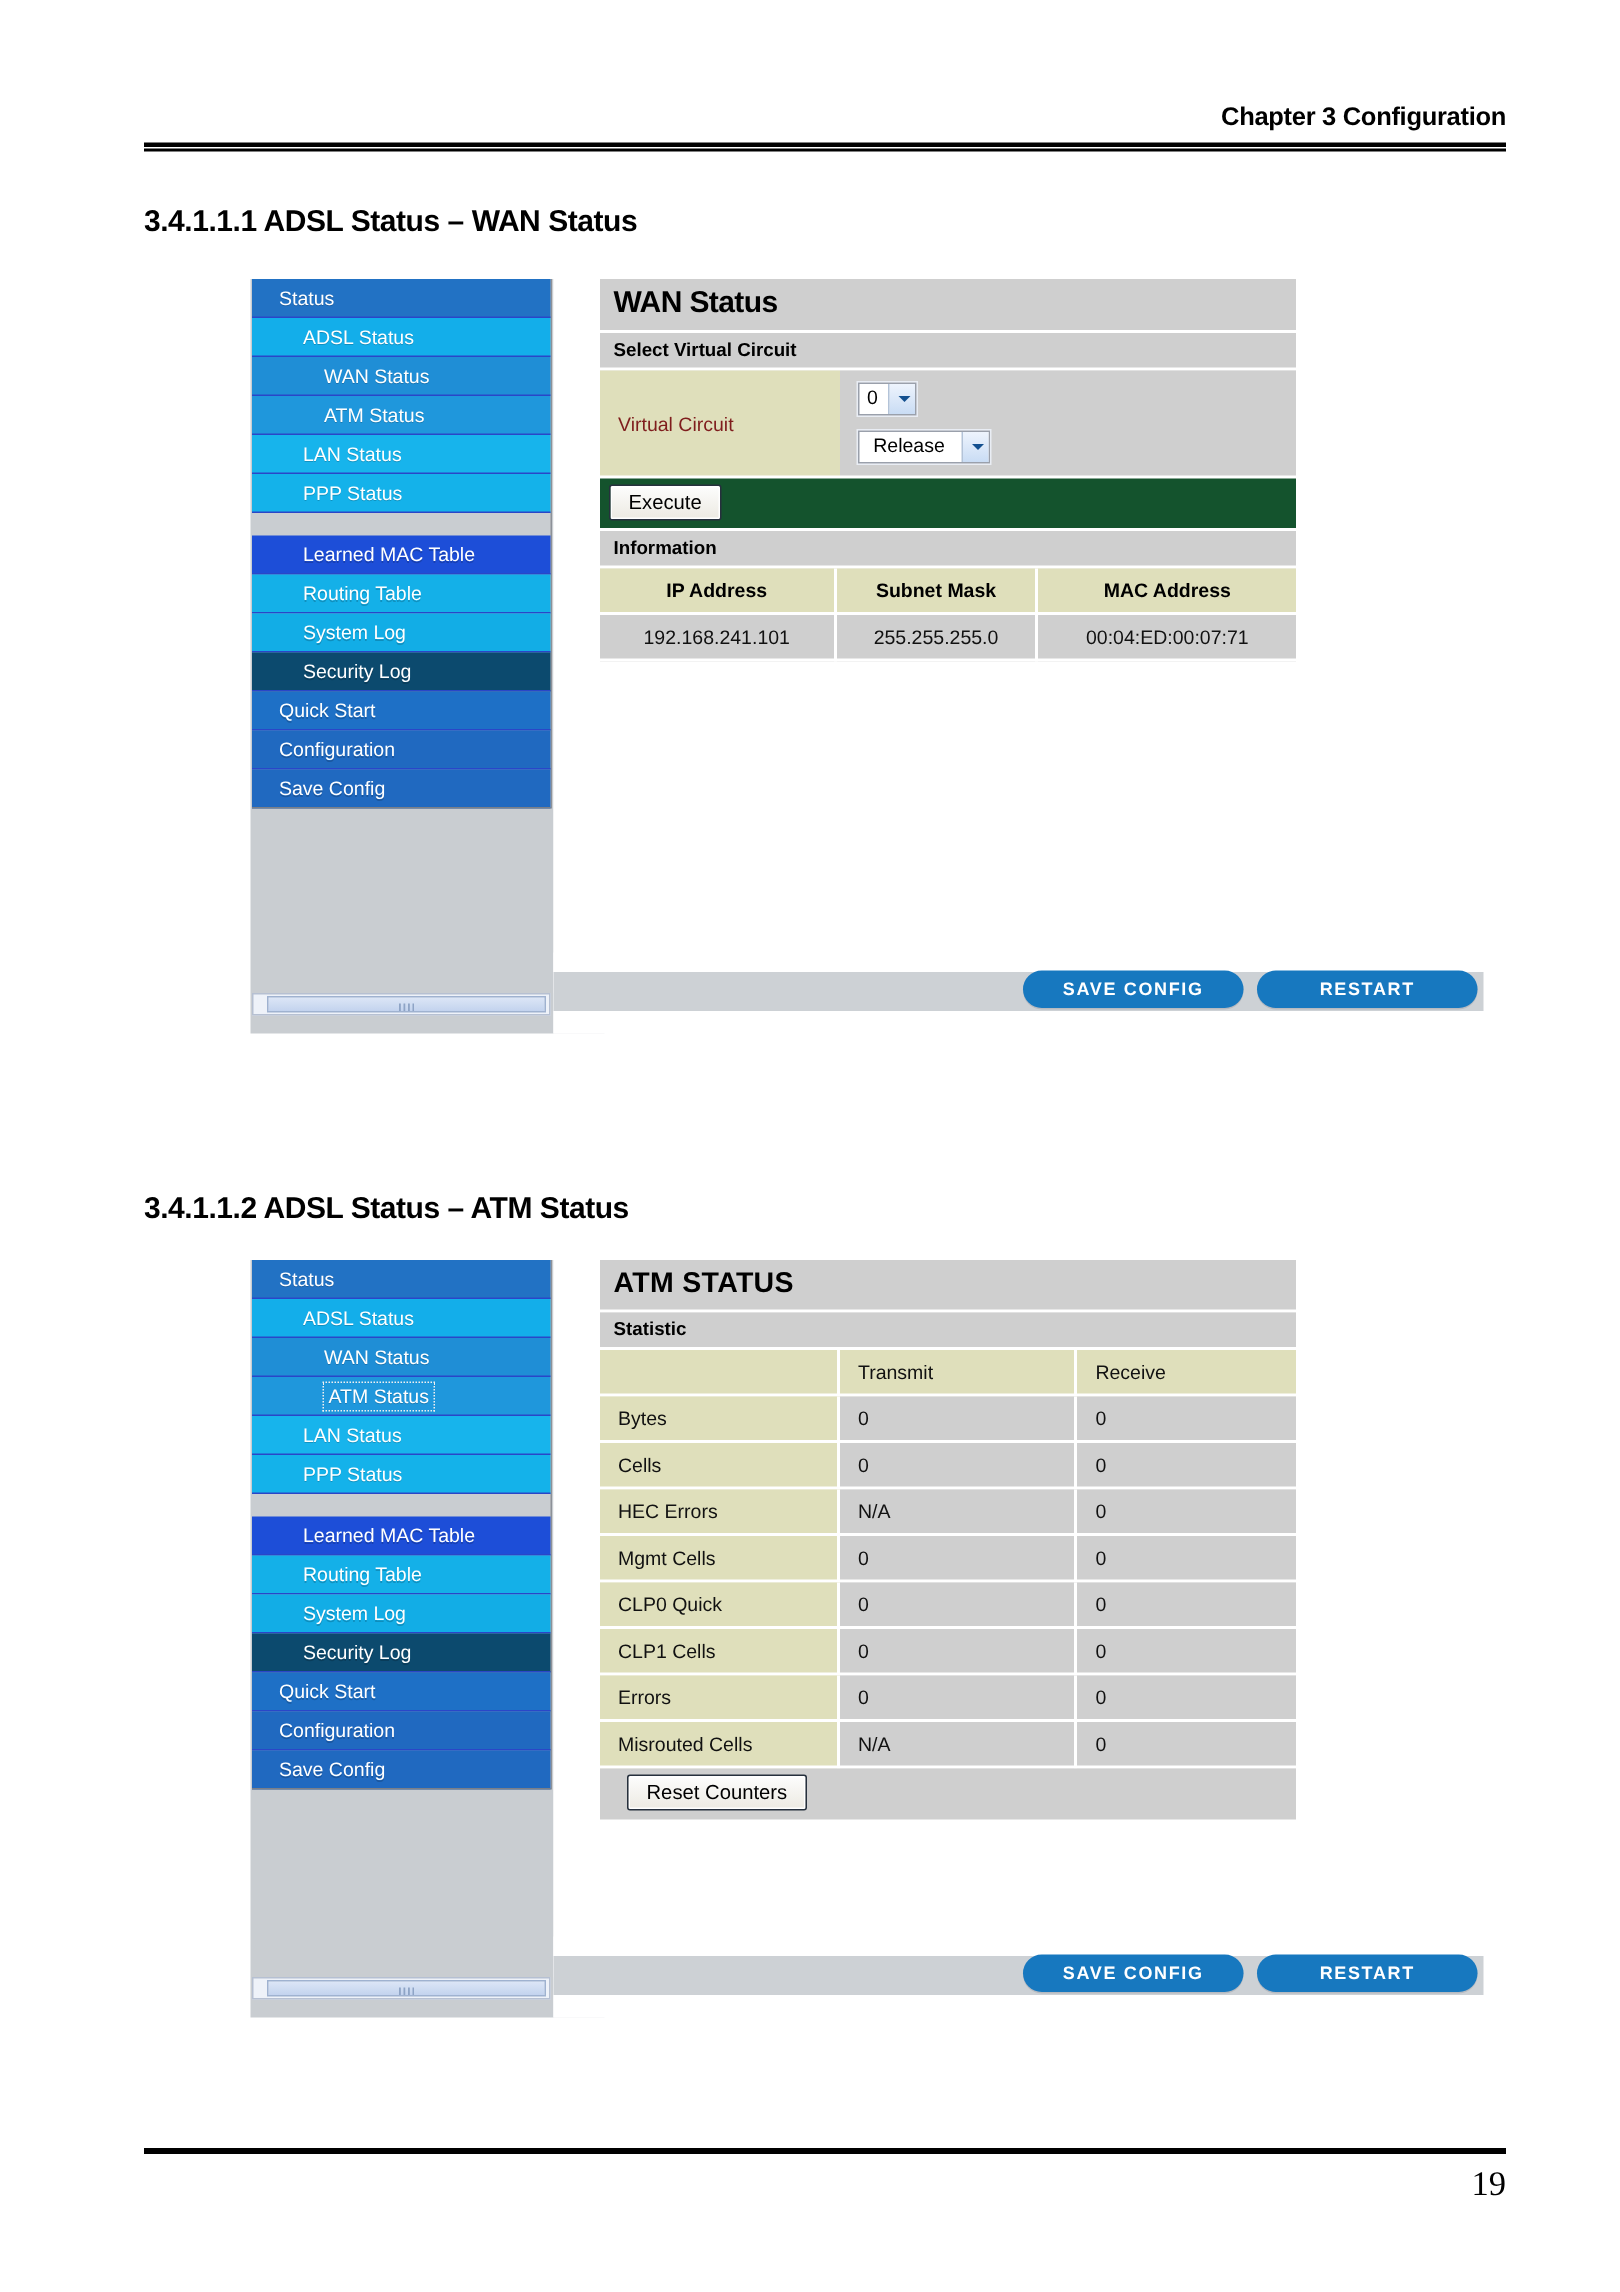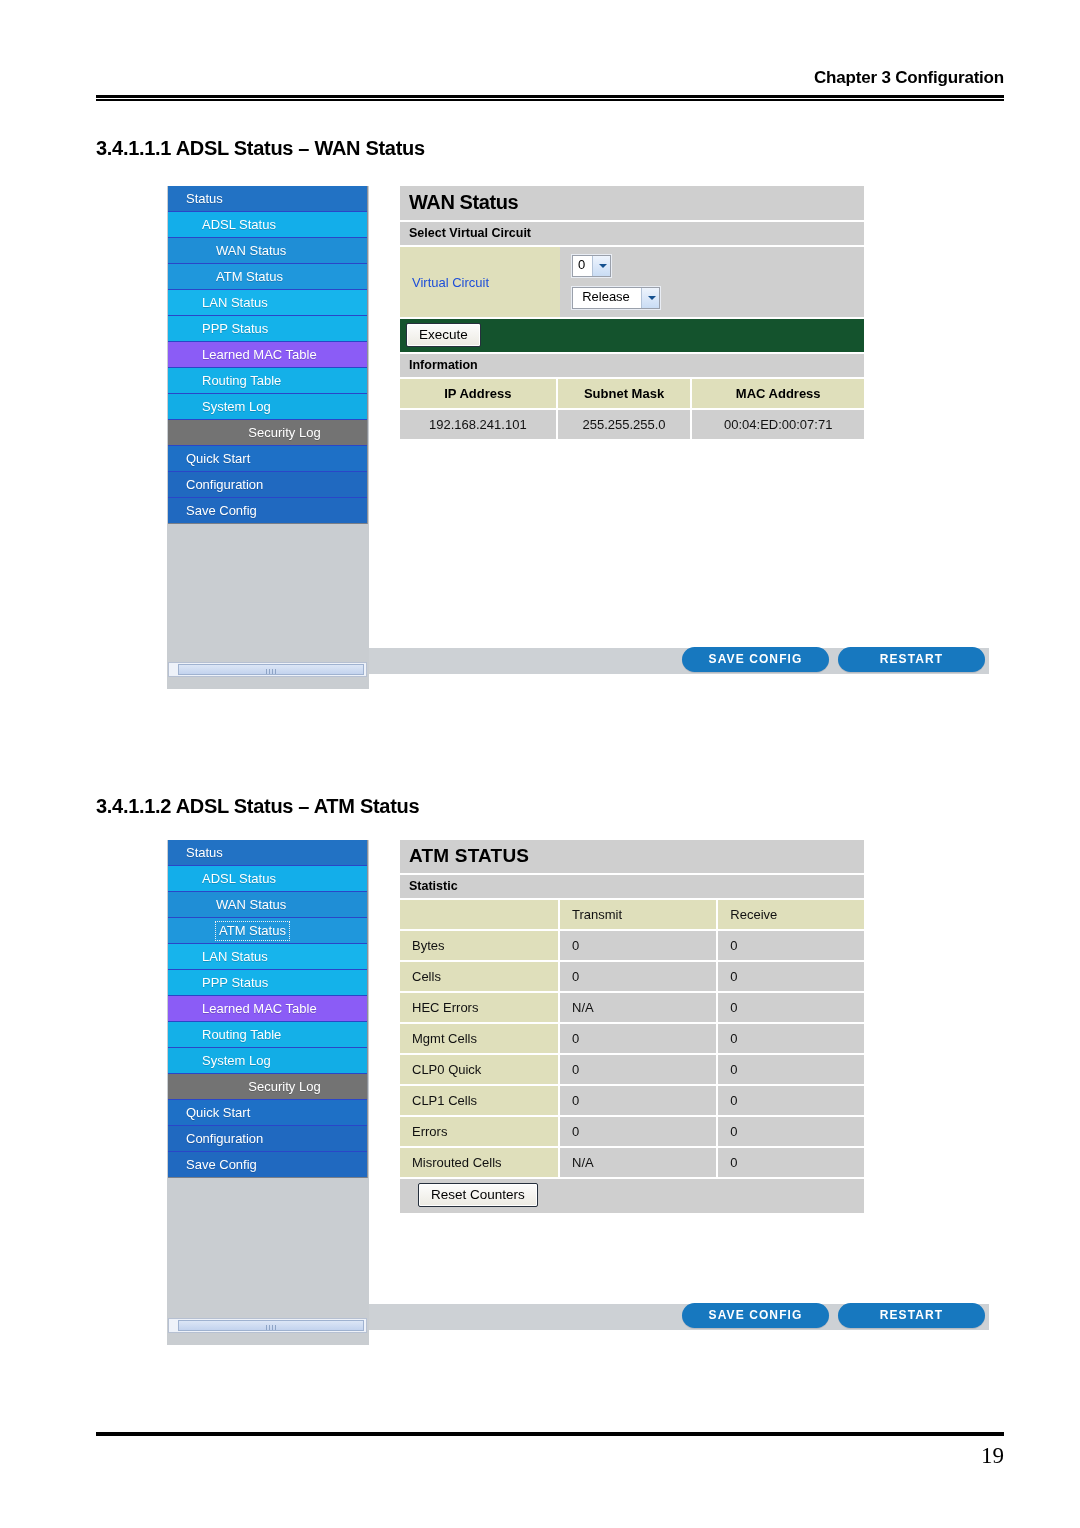--- a/index.html
+++ b/index.html
@@ -113,24 +113,24 @@
   .menu-item.lvl0 { padding-left: 18px; }
   .menu-item.lvl1 { padding-left: 34px; }
   .menu-item.lvl2 { padding-left: 48px; }
 
   .mi-status      { background: #2272c4; }
   .mi-adsl        { background: #13aeea; }
   .mi-wan         { background: #1f8ed6; }
   .mi-atm         { background: #1f97dc; }
   .mi-lan         { background: #17b4ec; }
   .mi-ppp         { background: #14b2ea; }
-  .mi-mac         { background: #8b5cf6; }
+  .mi-mac         { background: #1d4ed8; margin-top: 15px; }
   .mi-routing     { background: #14b0e8; }
   .mi-syslog      { background: #12ade6; }
-  .mi-seclog      { background: #737373; text-align: center; }
+  .mi-seclog      { background: #0c4a6e; }
   .mi-quick       { background: #1e70c6; }
   .mi-config      { background: #2069c0; }
   .mi-save        { background: #2069c0; border-bottom: 1px solid #7a7f88; }
 
   .menu-item .focus-box {
     display: inline-block;
     padding: 0 3px;
     outline: 1px dotted #f0f0f0;
     outline-offset: 0px;
     line-height: 18px;
@@ -177,21 +177,21 @@
   .row-split {
     display: flex;
     border-bottom: 2px solid #ffffff;
   }
   .cell-label {
     background: #dfdfbb;
     width: 160px;
     min-width: 160px;
     box-sizing: border-box;
     font-size: 13px;
-    color: #1d4ed8;
+    color: #7f1d1d;
     padding: 8px 0 8px 12px;
     display: flex;
     align-items: center;
   }
   .cell-ctrls {
     background: #cfcfcf;
     flex: 1;
     padding: 5px 0 5px 12px;
     box-sizing: border-box;
   }

